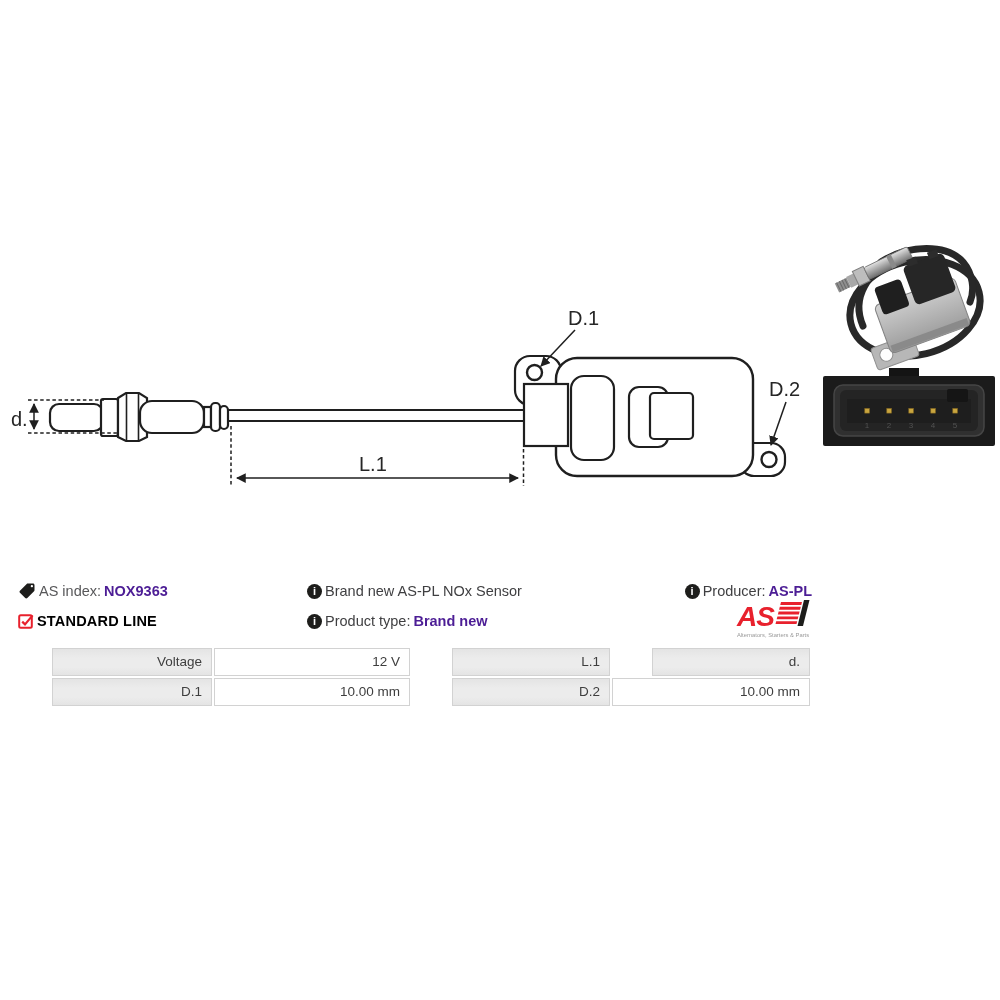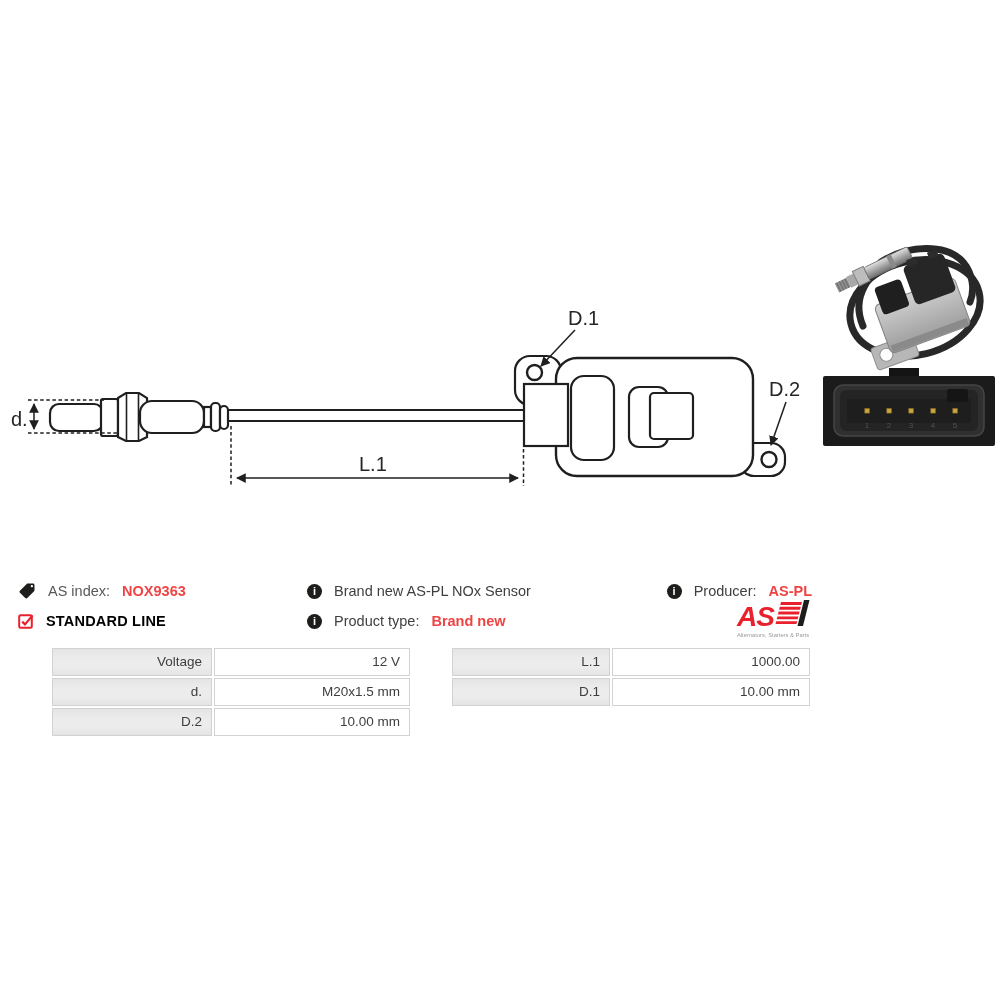--- a/index.html
+++ b/index.html
@@ -2,23 +2,23 @@
 <html><head>
 <meta charset="utf-8">
 <style>
   * { margin:0; padding:0; box-sizing:border-box; }
   html,body { width:1000px; height:1000px; background:#ffffff;
               font-family:"Liberation Sans", sans-serif; }
   .stage { position:relative; width:1000px; height:1000px; background:#fff; overflow:hidden; }
   .abs { position:absolute; }
 
   
-  .info-row { position:absolute; display:flex; align-items:center; gap:12px;
+  .info-row { position:absolute; display:flex; align-items:center; gap:3px;
               font-size:14.5px; color:#58585a; white-space:nowrap; height:20px; }
-  .info-row b { color:#ef4444; }
+  .info-row b { color:#4c1d95; }
   .red-line { color:#000000; font-weight:bold; letter-spacing:.2px; }
   .icon-info { width:15px; height:15px; min-width:15px; border-radius:50%; background:#1d1d1b;
                color:#fff; font-size:11px; font-weight:bold; display:inline-flex;
                align-items:center; justify-content:center; line-height:1; }
   .right-anchor { right:188px; justify-content:flex-end; }
 
   
   .spec { position:absolute; left:12px; top:648px; width:798px;
           display:grid; grid-template-columns:200px 196px 198px 198px; gap:2px; }
   .spec .cell { height:28px; line-height:26px; border:1px solid #d2d2d2; text-align:right;
@@ -186,24 +186,22 @@
       <rect x="46" y="23.2" width="21" height="2.9" fill="#e8212d"></rect>
       <rect x="68.5" y="2" width="5.5" height="26" fill="#1d1d1b"></rect>
     </g>
     <text class="logo-tag" x="37" y="39" font-size="5.8" fill="#9a9a9a" text-anchor="middle">Alternators, Starters &amp; Parts</text>
   </svg>
 
   <div class="spec">
     <div class="cell lbl">Voltage</div>
     <div class="cell val">12 V</div>
     <div class="cell lbl">L.1</div>
-    <div class="cell val">1000.00</div>
 
     <div class="cell lbl">d.</div>
-    <div class="cell val">M20x1.5 mm</div>
     <div class="cell lbl">D.1</div>
     <div class="cell val">10.00 mm</div>
 
     <div class="cell lbl">D.2</div>
     <div class="cell val">10.00 mm</div>
   </div>
 
 </div>
 
 </body></html>

